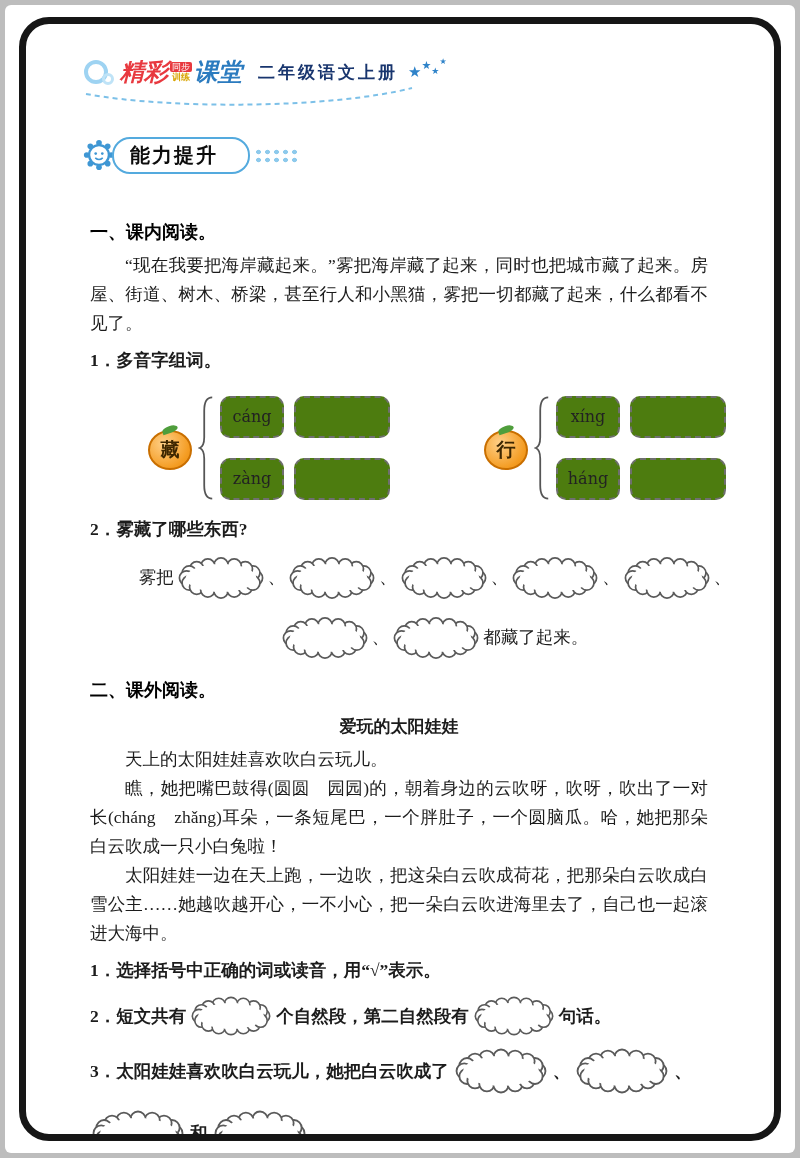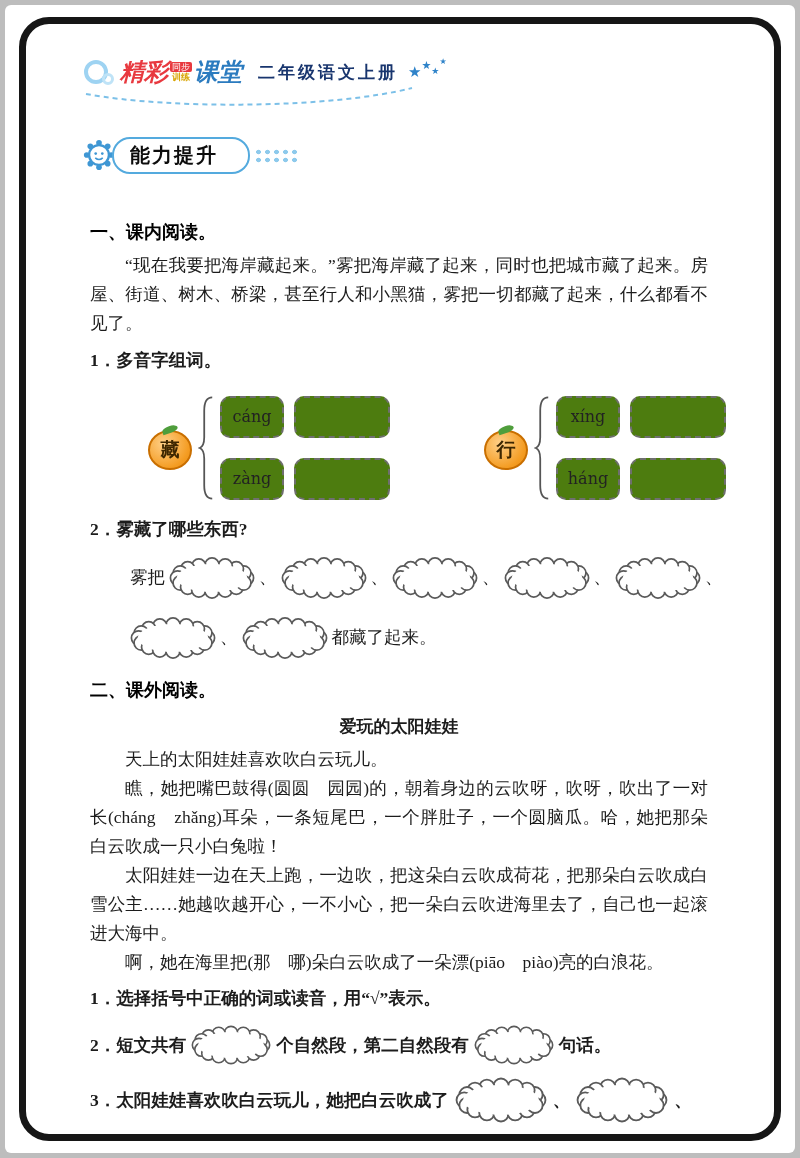--- a/index.html
+++ b/index.html
@@ -58,21 +58,21 @@
   .brace { width:16px; height:118px; margin:0 6px 0 4px; }
   .duoyin-col { display:flex; flex-direction:column; gap:20px; }
   .duoyin-line { display:flex; gap:10px; align-items:center; }
   .wavybox { border:2.5px dashed #6f6f6f; border-radius:10px; height:42px; display:flex; align-items:center; justify-content:center; background:#4d7c0f; }
   .pinyin-box { width:64px; font-family:"DejaVu Serif",serif; font-size:16px; color:#222; }
   .answer-box { width:96px; }
 
   
   .cloud { color:#5a5a5a; vertical-align:middle; }
   .fill-row { display:flex; flex-wrap:wrap; align-items:center; column-gap:4px; row-gap:16px; margin-top:10px; }
-  .fog-row { margin-left:40px; margin-top:12px; width:610px; }
+  .fog-row { margin-left:40px; margin-top:12px; width:610px;justify-content:center; }
   .sep { font-size:17.5px; }
   .inline-q { display:flex; flex-wrap:wrap; align-items:center; column-gap:4px; row-gap:16px; margin-top:12px; font-weight:bold; }
   .inline-q .qtext { font-weight:bold; }
 
   
   .footer { margin-top:auto; padding:8px 0 20px; text-align:center; }
   .page-cloud-wrap { position:relative; display:inline-block; width:62px; height:34px; }
   .page-cloud { color:#3f97d4; width:62px; height:34px; }
   .page-num { position:absolute; inset:0; display:flex; align-items:center; justify-content:center;
               font-family:"Liberation Sans",sans-serif; font-weight:bold; font-size:13px; color:#c2410c; }
@@ -237,21 +237,20 @@
             <use href="#cloud-blank"></use>
           </svg>
       <span>都藏了起来。</span>
     </div>
 
     <div class="h-section" style="margin-top:16px;">二、课外阅读。</div>
     <div class="passage-title">爱玩的太阳娃娃</div>
     <p class="para">天上的太阳娃娃喜欢吹白云玩儿。</p>
     <p class="para">瞧，她把嘴巴鼓得(圆圆　园园)的，朝着身边的云吹呀，吹呀，吹出了一对长(cháng　zhǎng)耳朵，一条短尾巴，一个胖肚子，一个圆脑瓜。哈，她把那朵白云吹成一只小白兔啦！</p>
     <p class="para">太阳娃娃一边在天上跑，一边吹，把这朵白云吹成荷花，把那朵白云吹成白雪公主……她越吹越开心，一不小心，把一朵白云吹进海里去了，自己也一起滚进大海中。</p>
-    <p class="para">啊，她在海里把(那　哪)朵白云吹成了一朵漂(piāo　piào)亮的白浪花。</p>
 
     <div class="qline">1．选择括号中正确的词或读音，用“√”表示。</div>
 
     <div class="inline-q">
       <span class="qtext">2．短文共有</span>
       <svg class="cloud" width="82" height="40">
             <use href="#cloud-blank"></use>
           </svg>
       <span class="qtext">个自然段，第二自然段有</span>
       <svg class="cloud" width="82" height="40">

